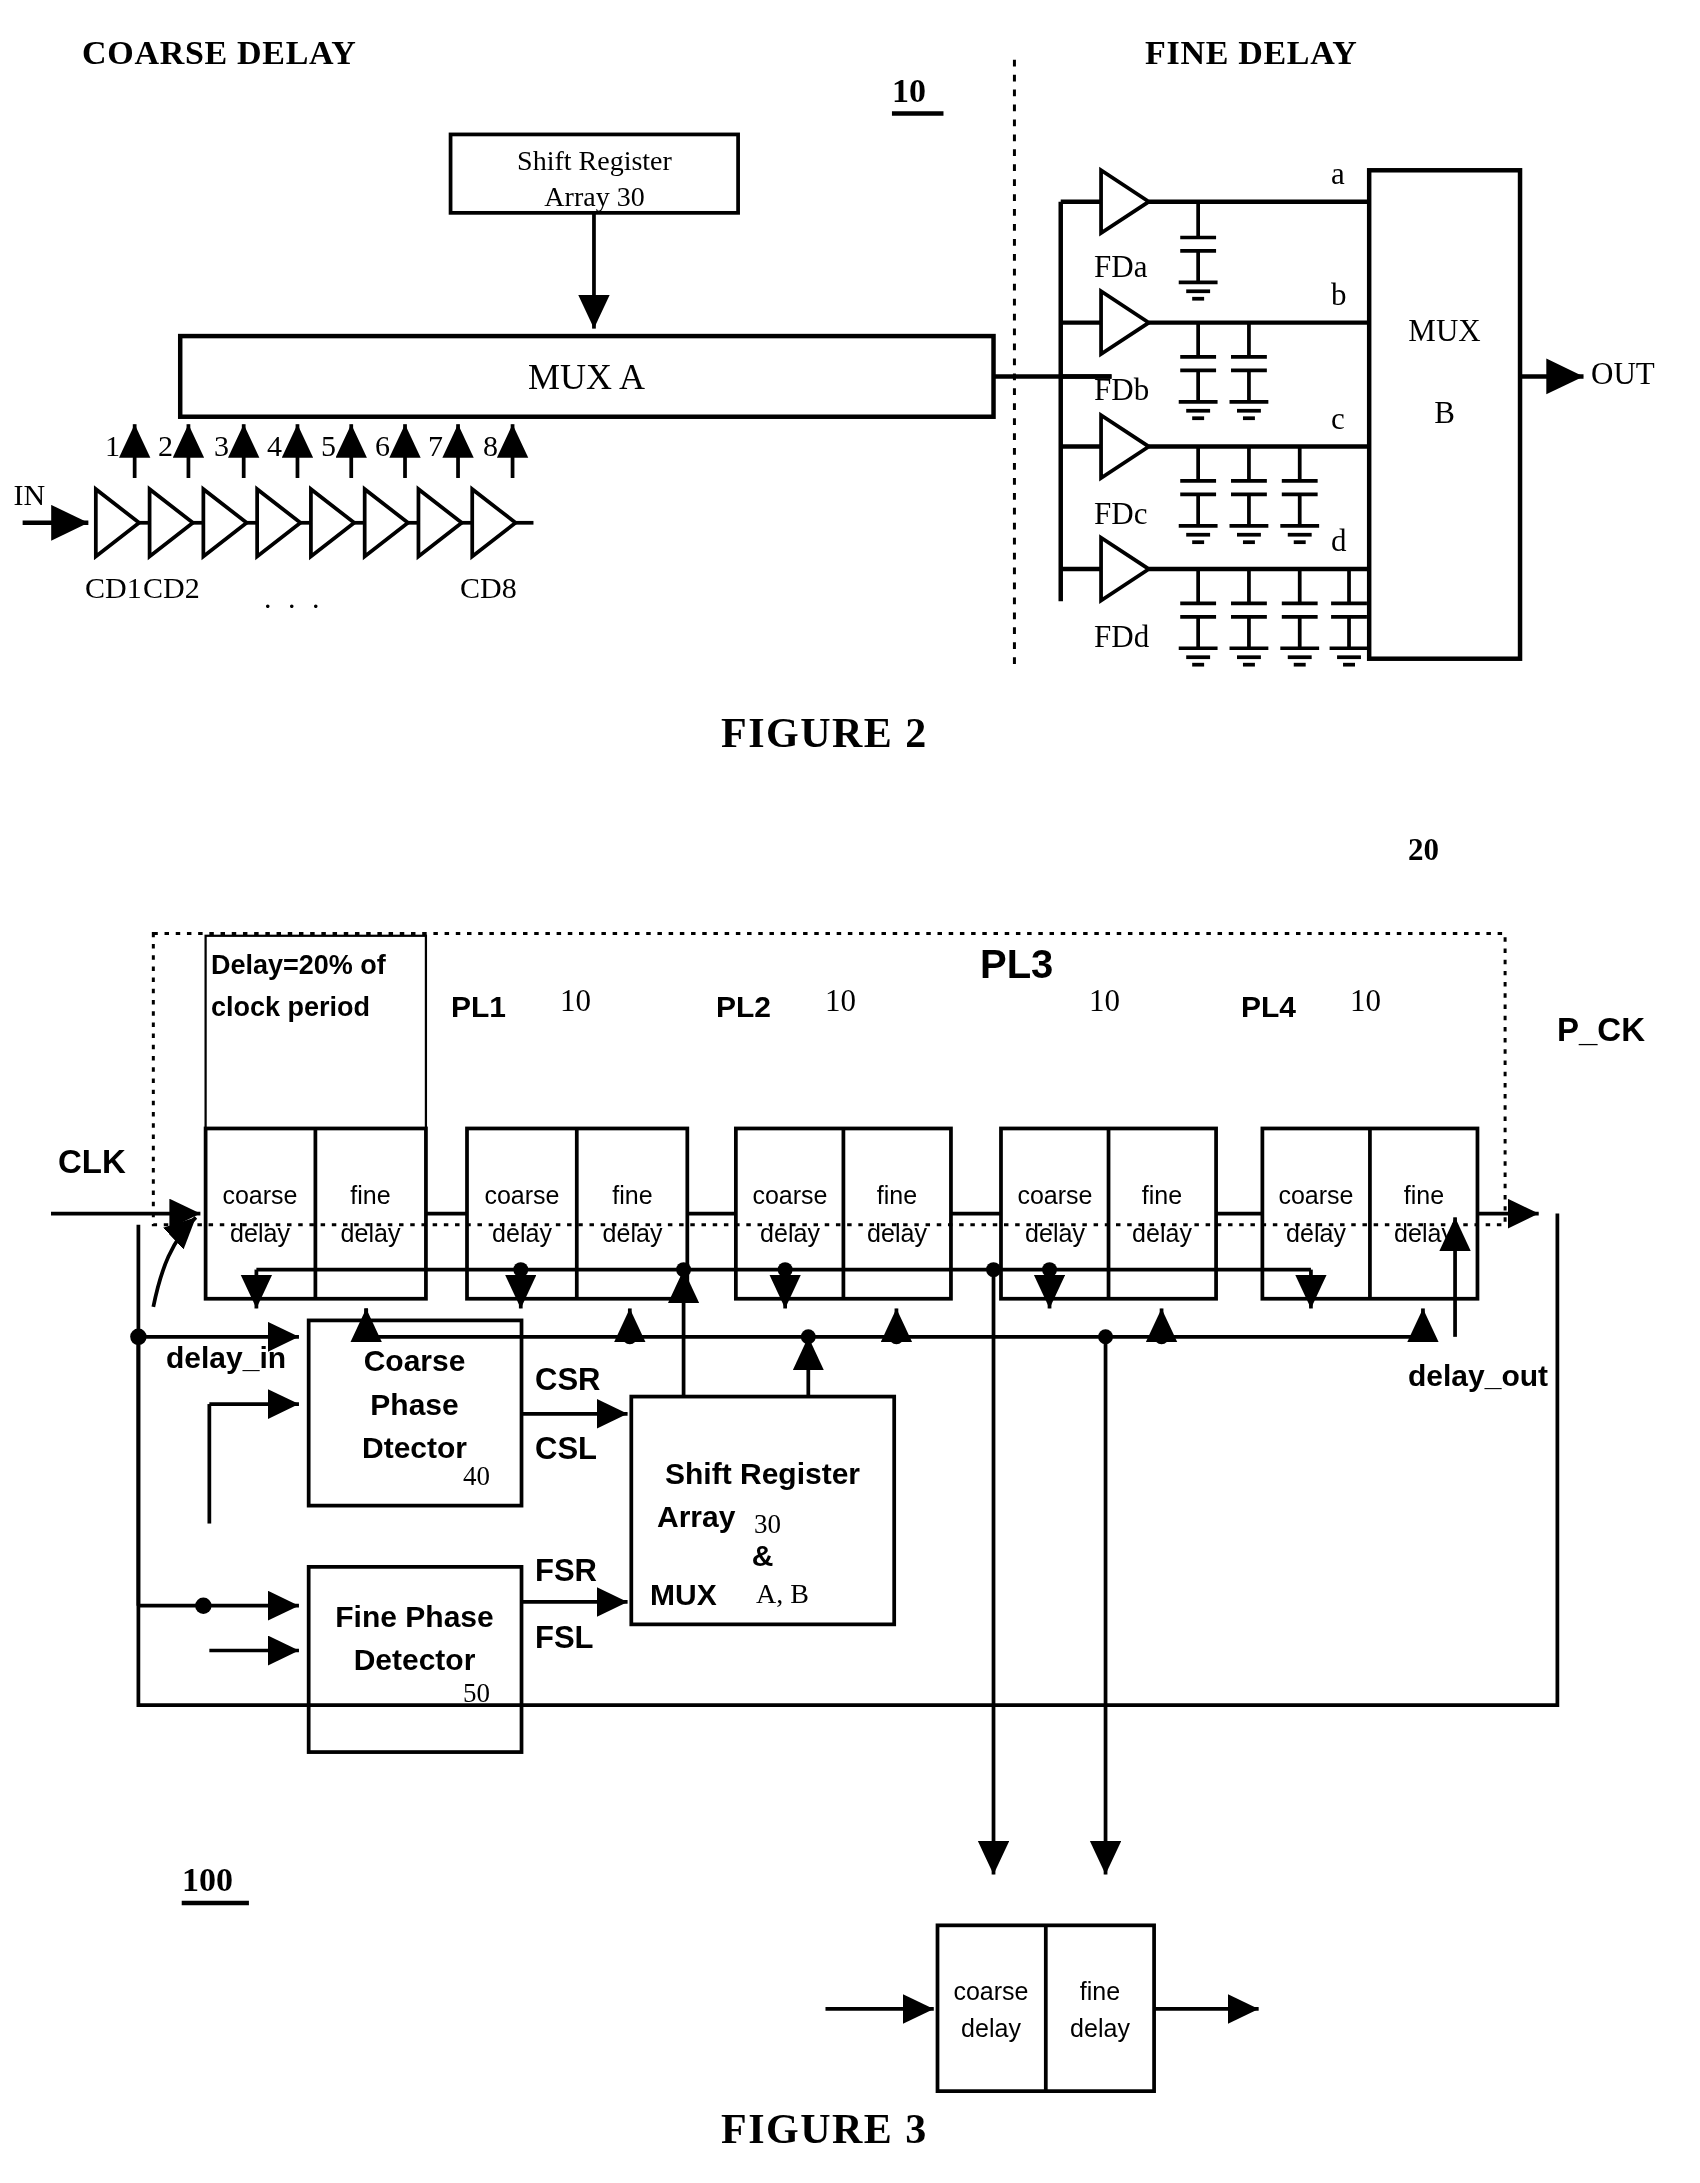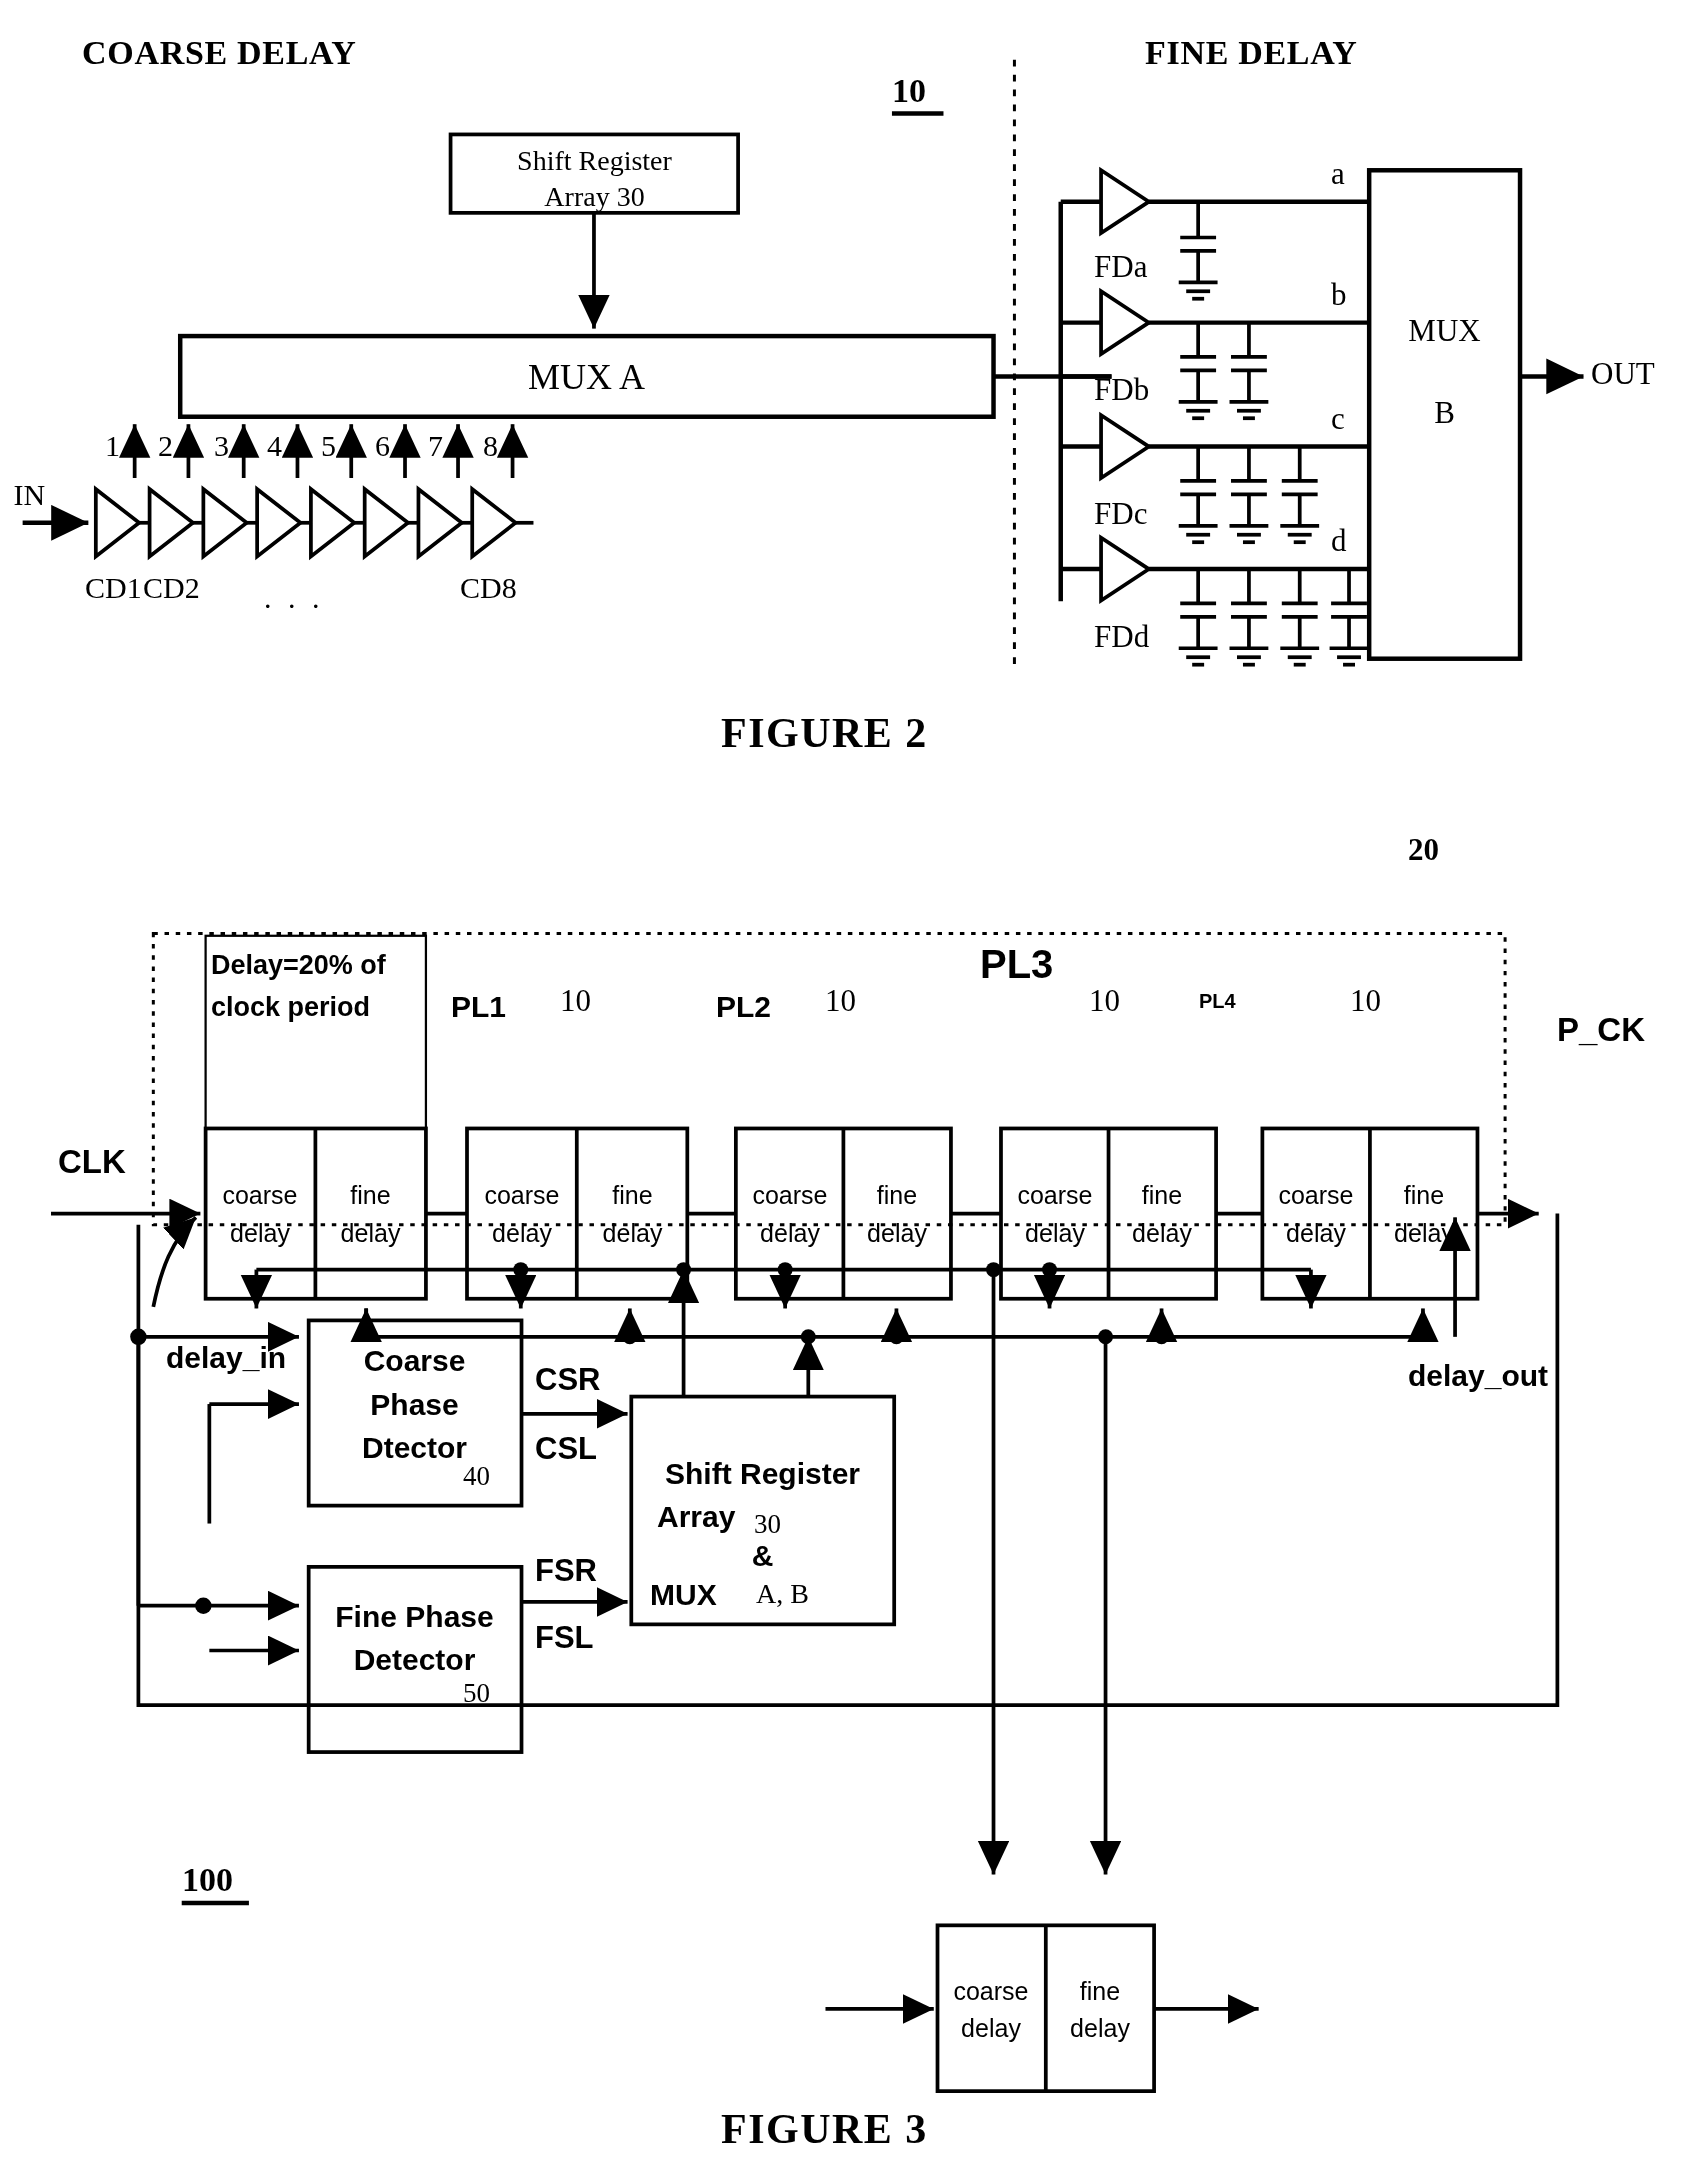--- a/index.html
+++ b/index.html
@@ -361,21 +361,21 @@
 
 <div class="lbl sans-bold" style="left:451px;top:990px;font-size:30px;">PL1</div>
 <div class="lbl" style="left:560px;top:984px;font-size:31px;">10</div>
 
 <div class="lbl sans-bold" style="left:716px;top:990px;font-size:30px;">PL2</div>
 <div class="lbl" style="left:825px;top:984px;font-size:31px;">10</div>
 
 <div class="lbl sans-bold" style="left:980px;top:942px;font-size:40px;">PL3</div>
 <div class="lbl" style="left:1089px;top:984px;font-size:31px;">10</div>
 
-<div class="lbl sans-bold" style="left:1199px;top:990px;font-size:20px;">PL4</div>
+<div class="lbl sans-bold" style="left:1241px;top:990px;font-size:30px;">PL4</div>
 <div class="lbl" style="left:1350px;top:984px;font-size:31px;">10</div>
 
 <div class="lbl sans" style="left:205px;top:1182px;font-size:25px;width:110px;text-align:center;">coarse</div>
 <div class="lbl sans" style="left:205px;top:1220px;font-size:25px;width:110px;text-align:center;">delay</div>
 <div class="lbl sans" style="left:315px;top:1182px;font-size:25px;width:111px;text-align:center;">fine</div>
 <div class="lbl sans" style="left:315px;top:1220px;font-size:25px;width:111px;text-align:center;">delay</div>
 
 <div class="lbl sans" style="left:467px;top:1182px;font-size:25px;width:110px;text-align:center;">coarse</div>
 <div class="lbl sans" style="left:467px;top:1220px;font-size:25px;width:110px;text-align:center;">delay</div>
 <div class="lbl sans" style="left:577px;top:1182px;font-size:25px;width:111px;text-align:center;">fine</div>

